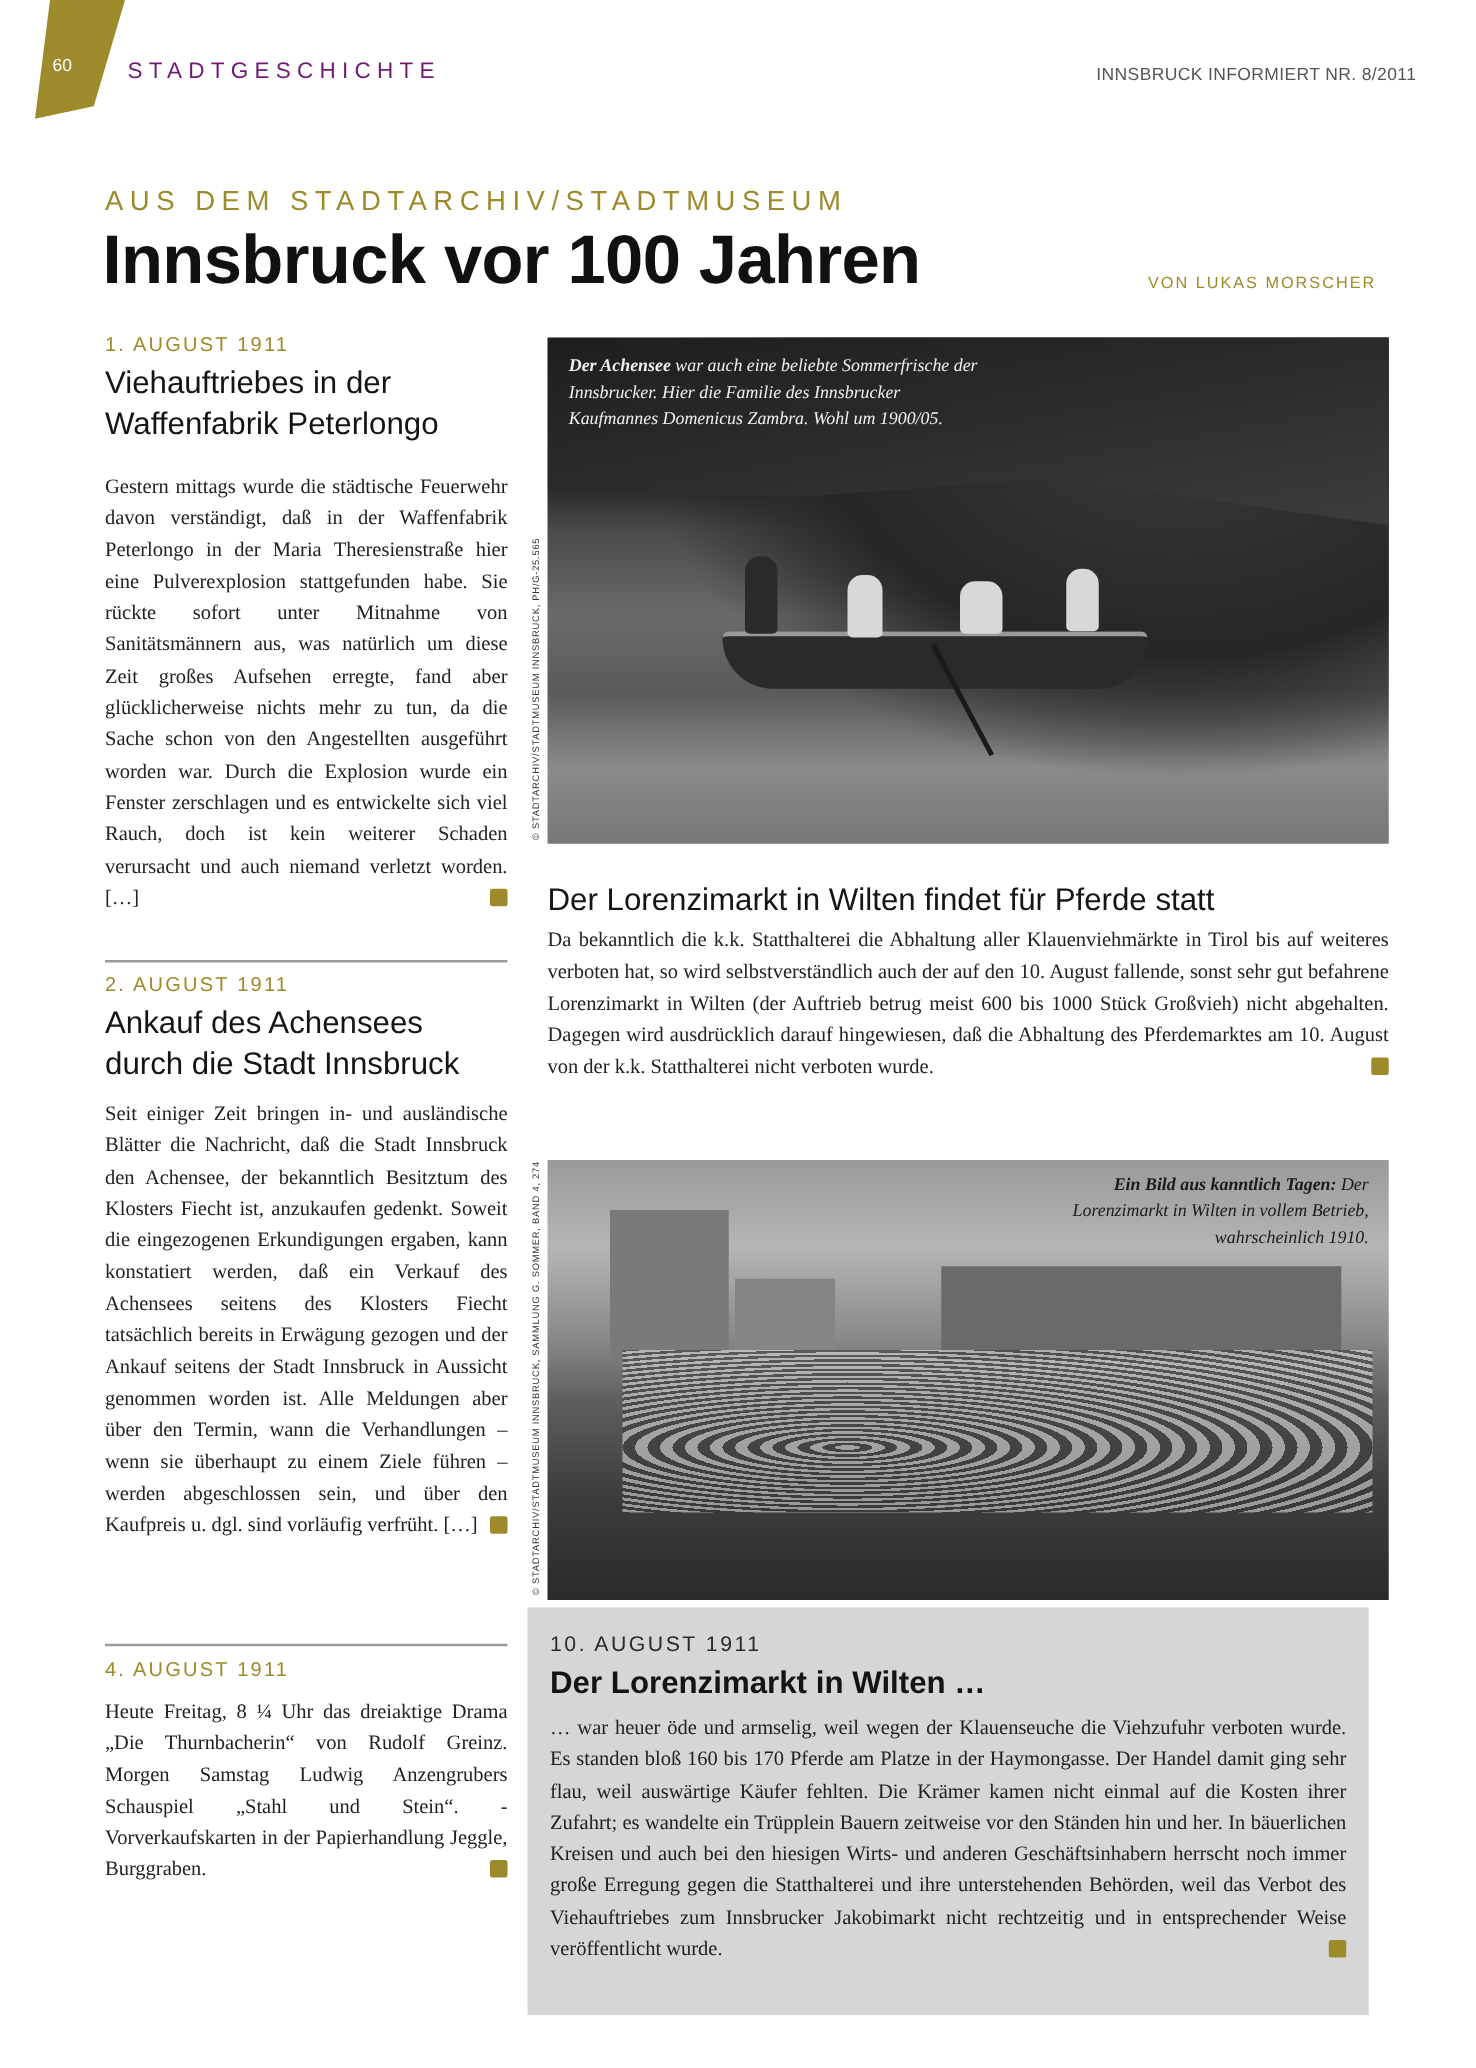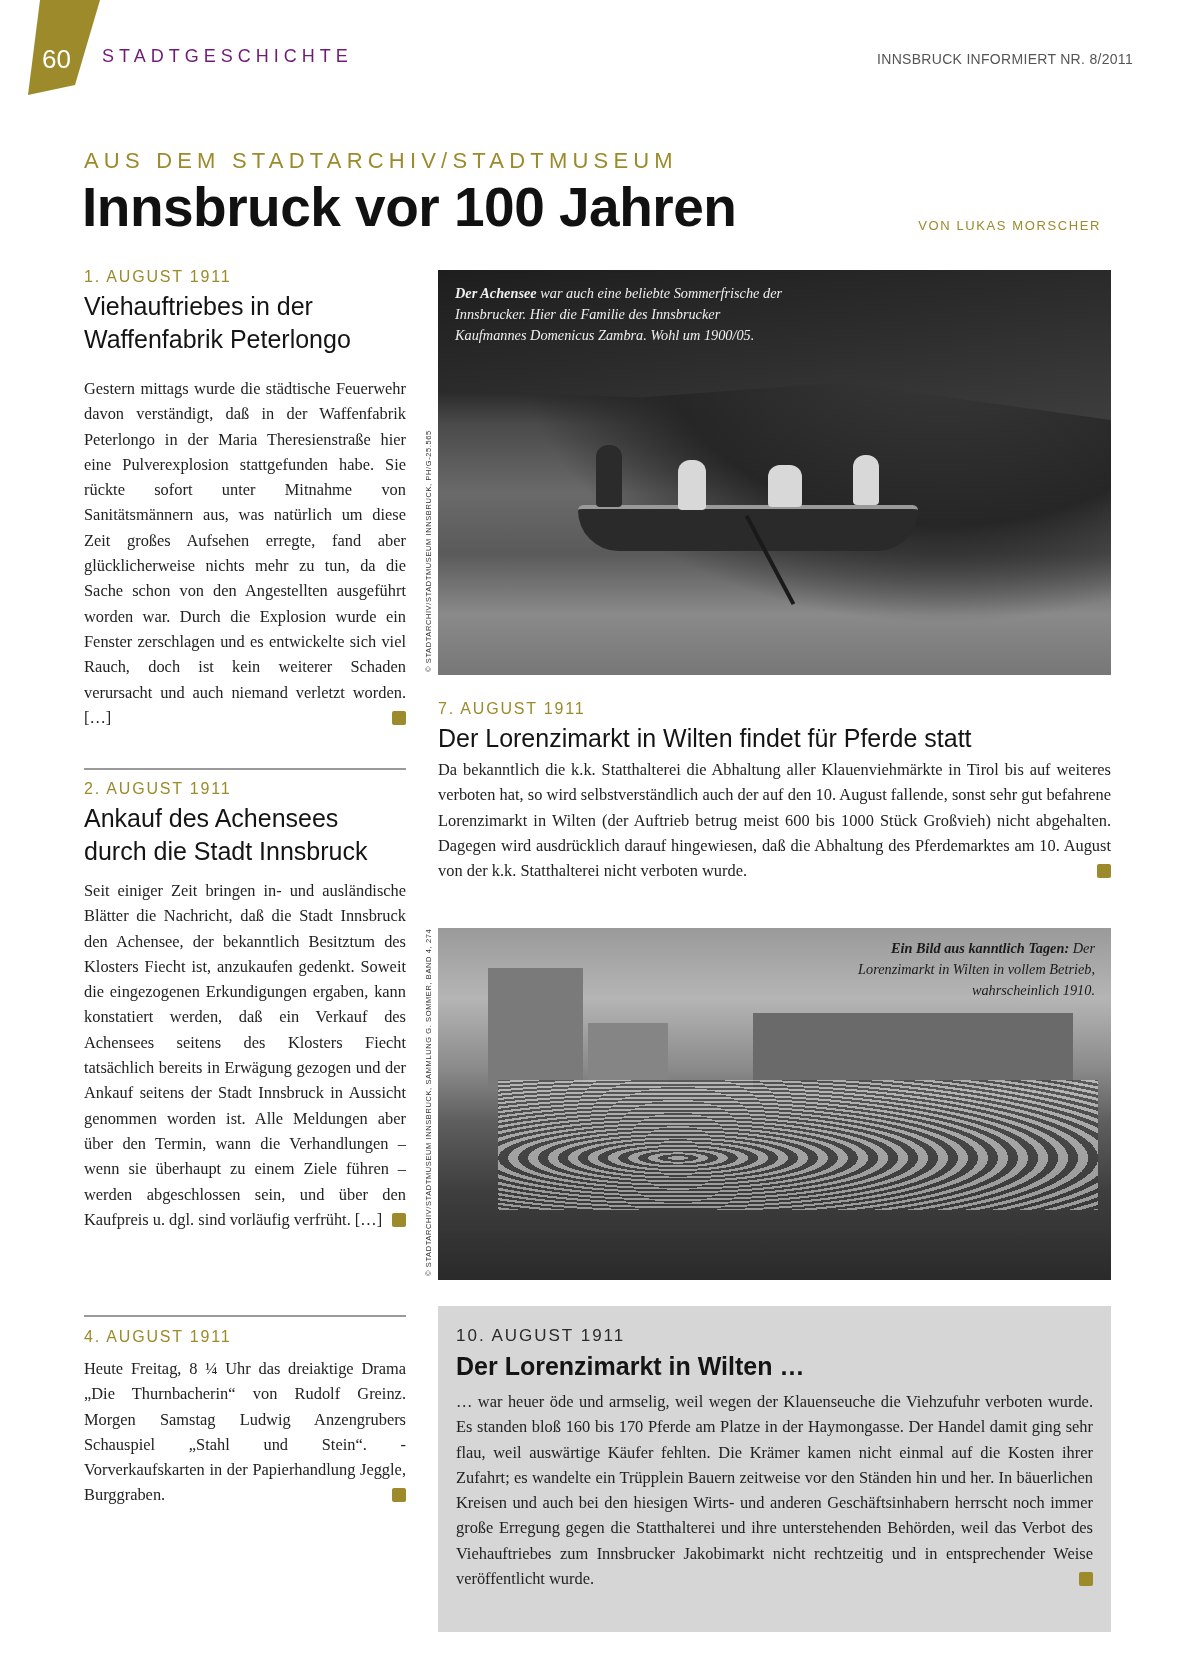--- a/index.html
+++ b/index.html
@@ -1,20 +1,20 @@
 <!DOCTYPE html>
 <html><head>
 <meta charset="utf-8">
 <style>
   * { box-sizing: border-box; margin: 0; padding: 0; }
   html, body { width: 1181px; height: 1654px; background: #ffffff; overflow: hidden; }
   body { position: relative; font-family: "Liberation Serif", serif; color: #1c1c1c; }
 
   .tab-shape { position: absolute; left: 0; top: 0; width: 100px; height: 95px; }
-  .page-num { position: absolute; left: 42px; top: 44px; font-family: "Liberation Sans", sans-serif; font-size: 26px; color: #ffffff; }
+  .page-num { position: absolute; left: 42px; top: 44px; font-family: "Liberation Sans", sans-serif; font-size: 14px; color: #ffffff; }
   .section-label { position: absolute; left: 102px; top: 46px; font-family: "Liberation Sans", sans-serif; font-size: 18px; letter-spacing: 5px; color: #701a75; }
   .magazine { position: absolute; right: 48px; top: 51px; font-family: "Liberation Sans", sans-serif; font-size: 14px; color: #555; letter-spacing: 0.3px; }
 
   .kicker { position: absolute; left: 84px; top: 148px; font-family: "Liberation Sans", sans-serif; font-size: 22px; letter-spacing: 5.2px; color: #9c8a2b; }
   .main-title { position: absolute; left: 82px; top: 175px; font-family: "Liberation Sans", sans-serif; font-size: 55px; color: #111; letter-spacing: -0.5px; }
   .author { position: absolute; right: 80px; top: 218px; font-family: "Liberation Sans", sans-serif; font-size: 13px; letter-spacing: 1.6px; color: #9c8a2b; }
 
   .date { font-family: "Liberation Sans", sans-serif; font-size: 16px; letter-spacing: 1.8px; color: #9c8a2b; }
   .headline { font-family: "Liberation Sans", sans-serif; font-size: 25px; line-height: 33px; color: #141414; font-weight: normal; }
   .body { font-size: 16.4px; line-height: 25.3px; text-align: justify; hyphens: manual; color: #222; }
@@ -42,21 +42,21 @@
     background: repeating-radial-gradient(ellipse at 30% 60%, #e6e6e6 0 10px, #3a3a3a 10px 20px); opacity: 0.55; }
 
   .caption { position: absolute; font-style: italic; font-size: 14.3px; line-height: 21px; }
   .caption b { font-weight: bold; }
   .caption-lake { left: 455px; top: 283px; width: 340px; color: #f0f0f0; }
   .caption-market { right: 86px; top: 938px; width: 260px; text-align: right; color: #1a1a1a; }
 
   .credit { position: absolute; font-family: "Liberation Sans", sans-serif; font-size: 7.5px; letter-spacing: 0.6px; color: #333; transform-origin: left top; transform: rotate(-90deg); white-space: nowrap; }
 
   .col-right { position: absolute; left: 438px; width: 673px; }
-  .grey-box { position: absolute; left: 438px; top: 1286px; width: 673px; height: 326px; background: #d6d6d6; margin-top: 20px; }
+  .grey-box { position: absolute; left: 422px; top: 1286px; width: 673px; height: 326px; background: #d6d6d6; }
   .grey-inner { position: absolute; left: 18px; top: 20px; width: 637px; }
   .grey-inner .date { color: #2a2a2a; letter-spacing: 2px; font-size: 17px; }
 </style>
 </head>
 <body>
 
 <svg class="tab-shape" viewBox="0 0 100 95">
   <polygon points="40,0 100,0 75,85 28,95" fill="#9c8a2b"></polygon>
 </svg>
 <div class="page-num">60</div>
@@ -109,21 +109,20 @@
   <div class="person" style="left:330px;top:195px;width:34px;height:42px;"></div>
   <div class="person" style="left:415px;top:185px;width:26px;height:50px;"></div>
   <div class="oar"></div>
 </div>
 <div class="caption caption-lake">
   <b>Der Achensee</b><span> war auch eine beliebte Sommer­frische der Innsbrucker. Hier die Familie des Innsbrucker Kaufmannes Domenicus Zambra. Wohl um 1900/05.</span>
 </div>
 <div class="credit" style="left:424px;top:672px;">© STADTARCHIV/STADTMUSEUM INNSBRUCK, PH/G-25.565</div>
 
 <div class="col-right" style="top:700px;">
-  <div class="date">7. AUGUST 1911</div>
   <h2 class="headline" style="margin-top:4px;">Der Lorenzimarkt in Wilten findet für Pferde statt</h2>
   <p class="body" style="margin-top:2px;">
     <span>Da bekanntlich die k.k. Statthalterei die Abhaltung aller Klauenviehmärkte in Tirol bis auf weiteres verboten hat, so wird selbstverständlich auch der auf den 10. August fallende, sonst sehr gut befahrene Lorenzimarkt in Wilten (der Auftrieb betrug meist 600 bis 1000 Stück Großvieh) nicht abgehalten. Dagegen wird ausdrücklich darauf hingewiesen, daß die Abhaltung des Pferdemarktes am 10. August von der k.k. Statt­halterei nicht verboten wurde.</span>
     <span class="end-mark"></span>
   </p>
 </div>
 
 <div class="photo photo-market">
   <div class="bldg" style="left:50px;top:40px;width:95px;height:120px;background:#7a7a7a;"></div>
   <div class="bldg" style="left:150px;top:95px;width:80px;height:60px;background:#858585;"></div>

